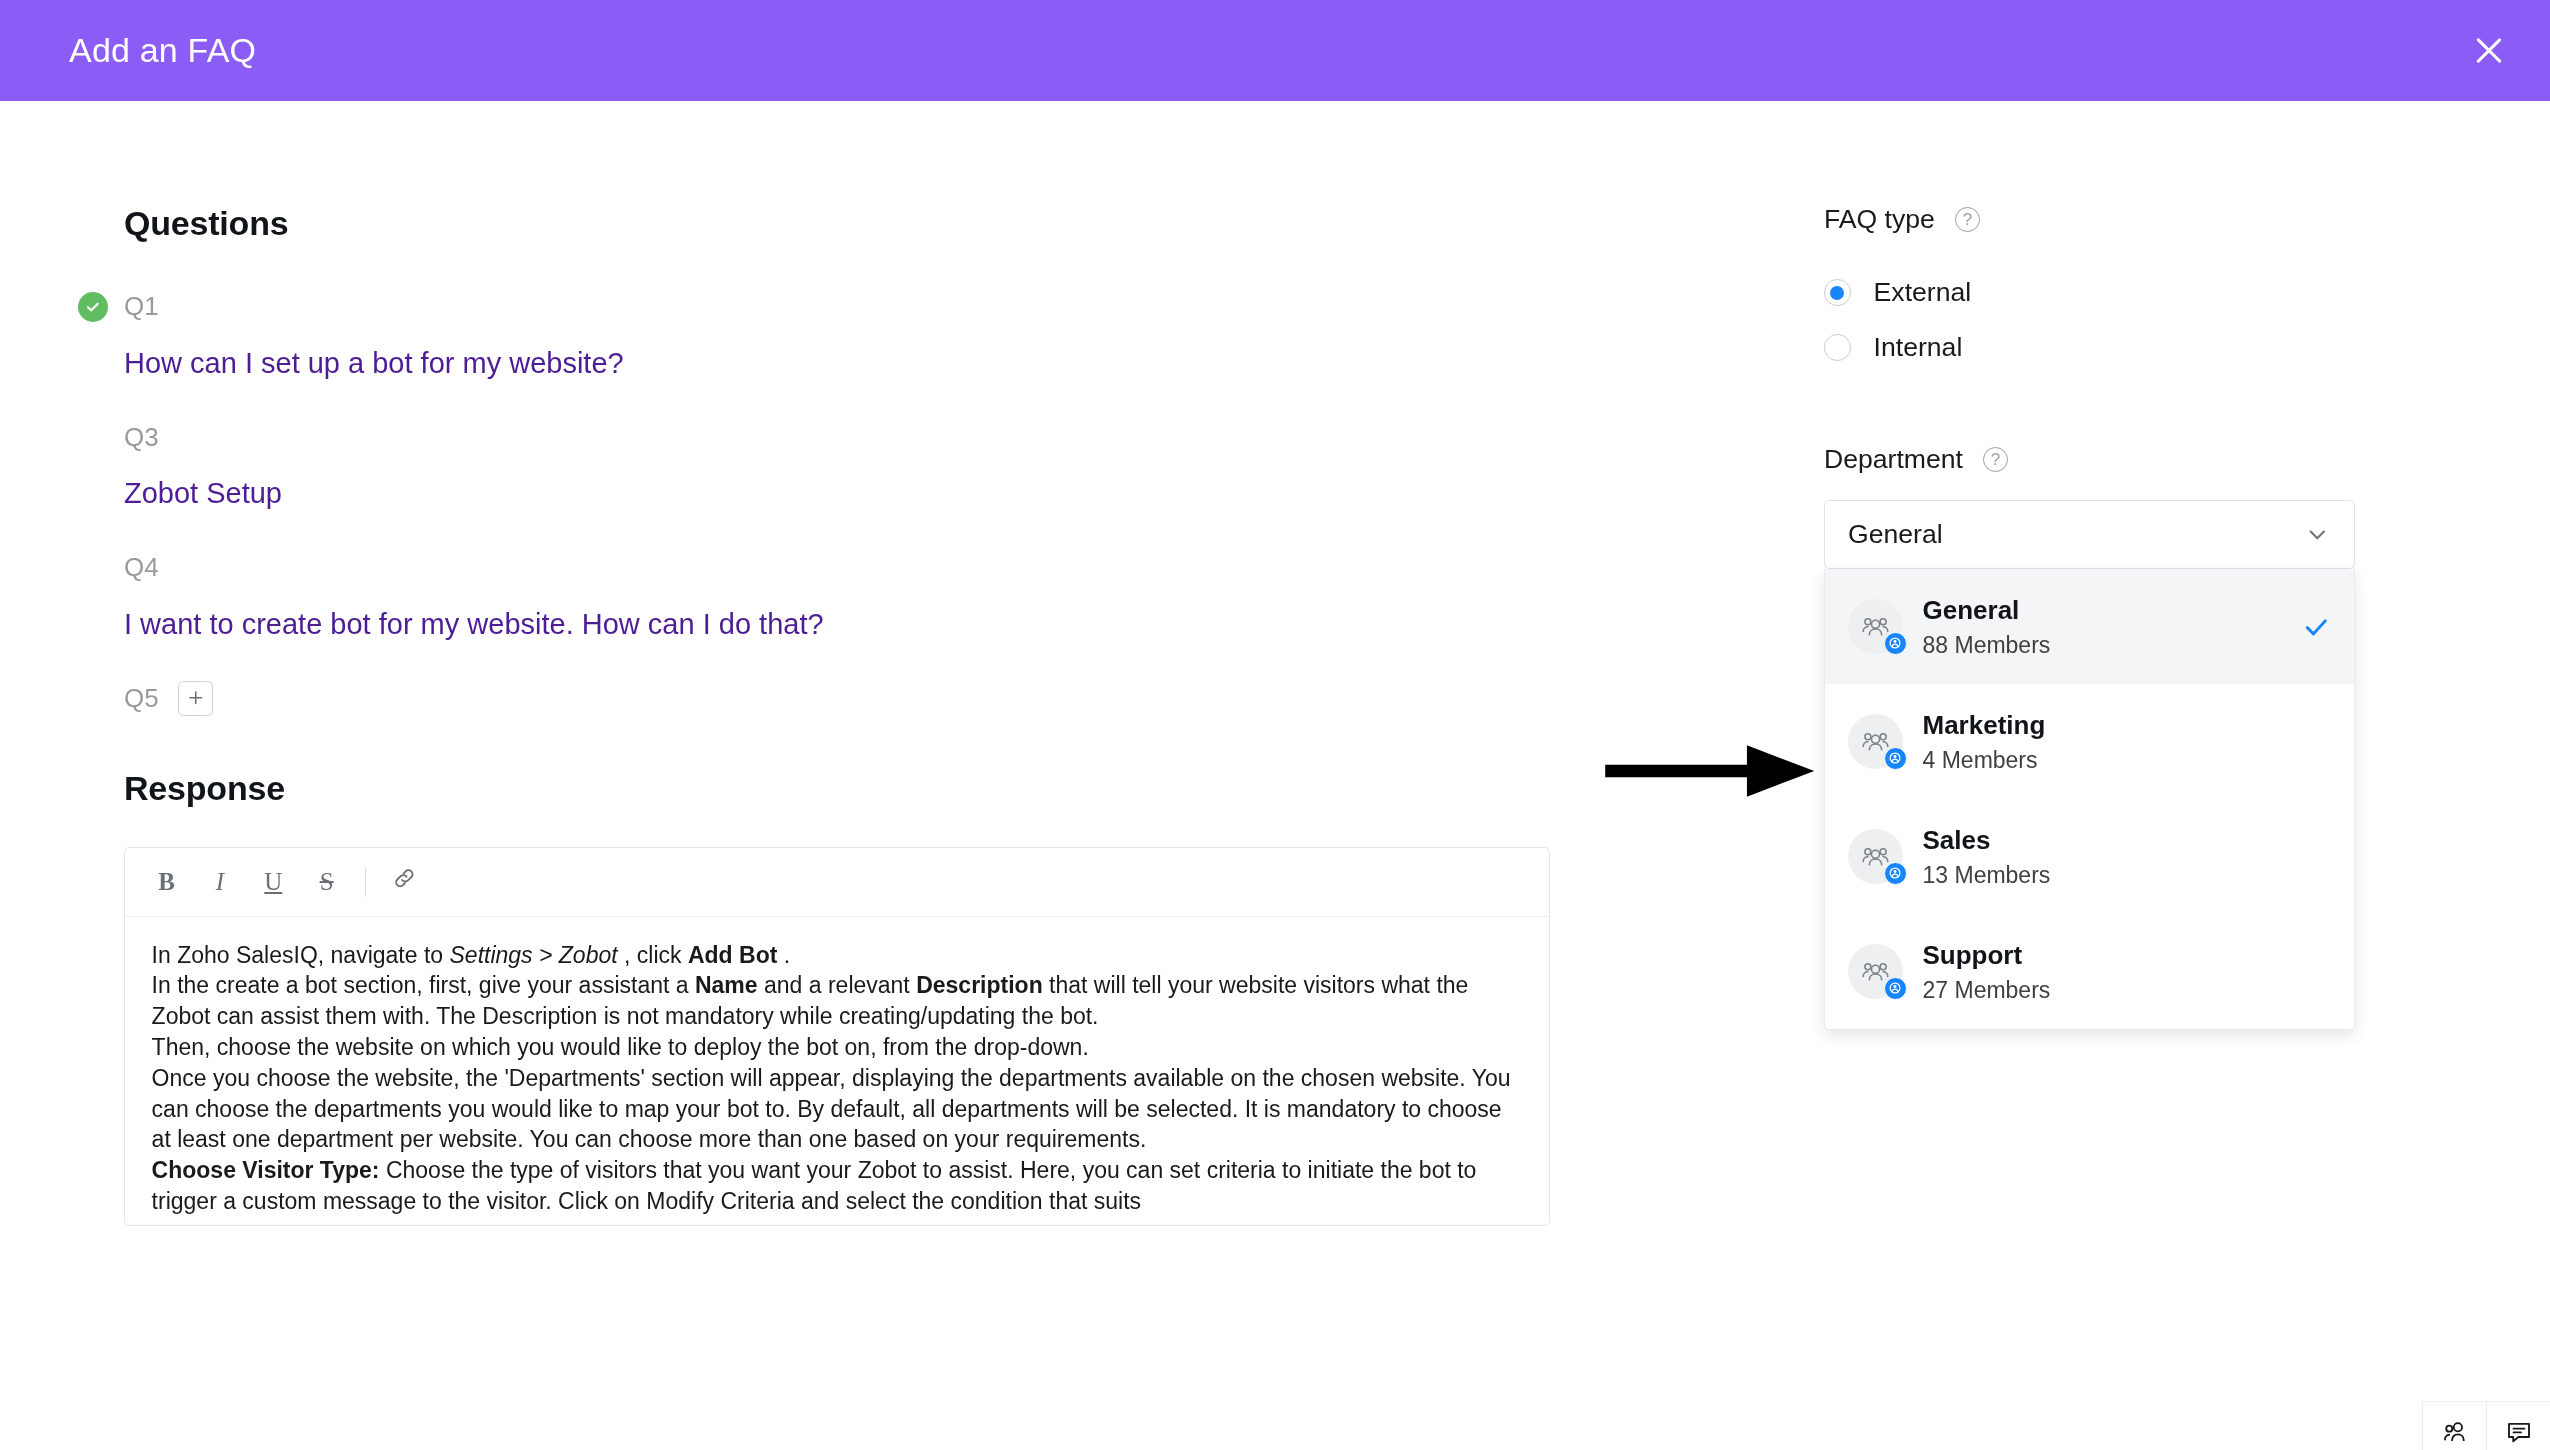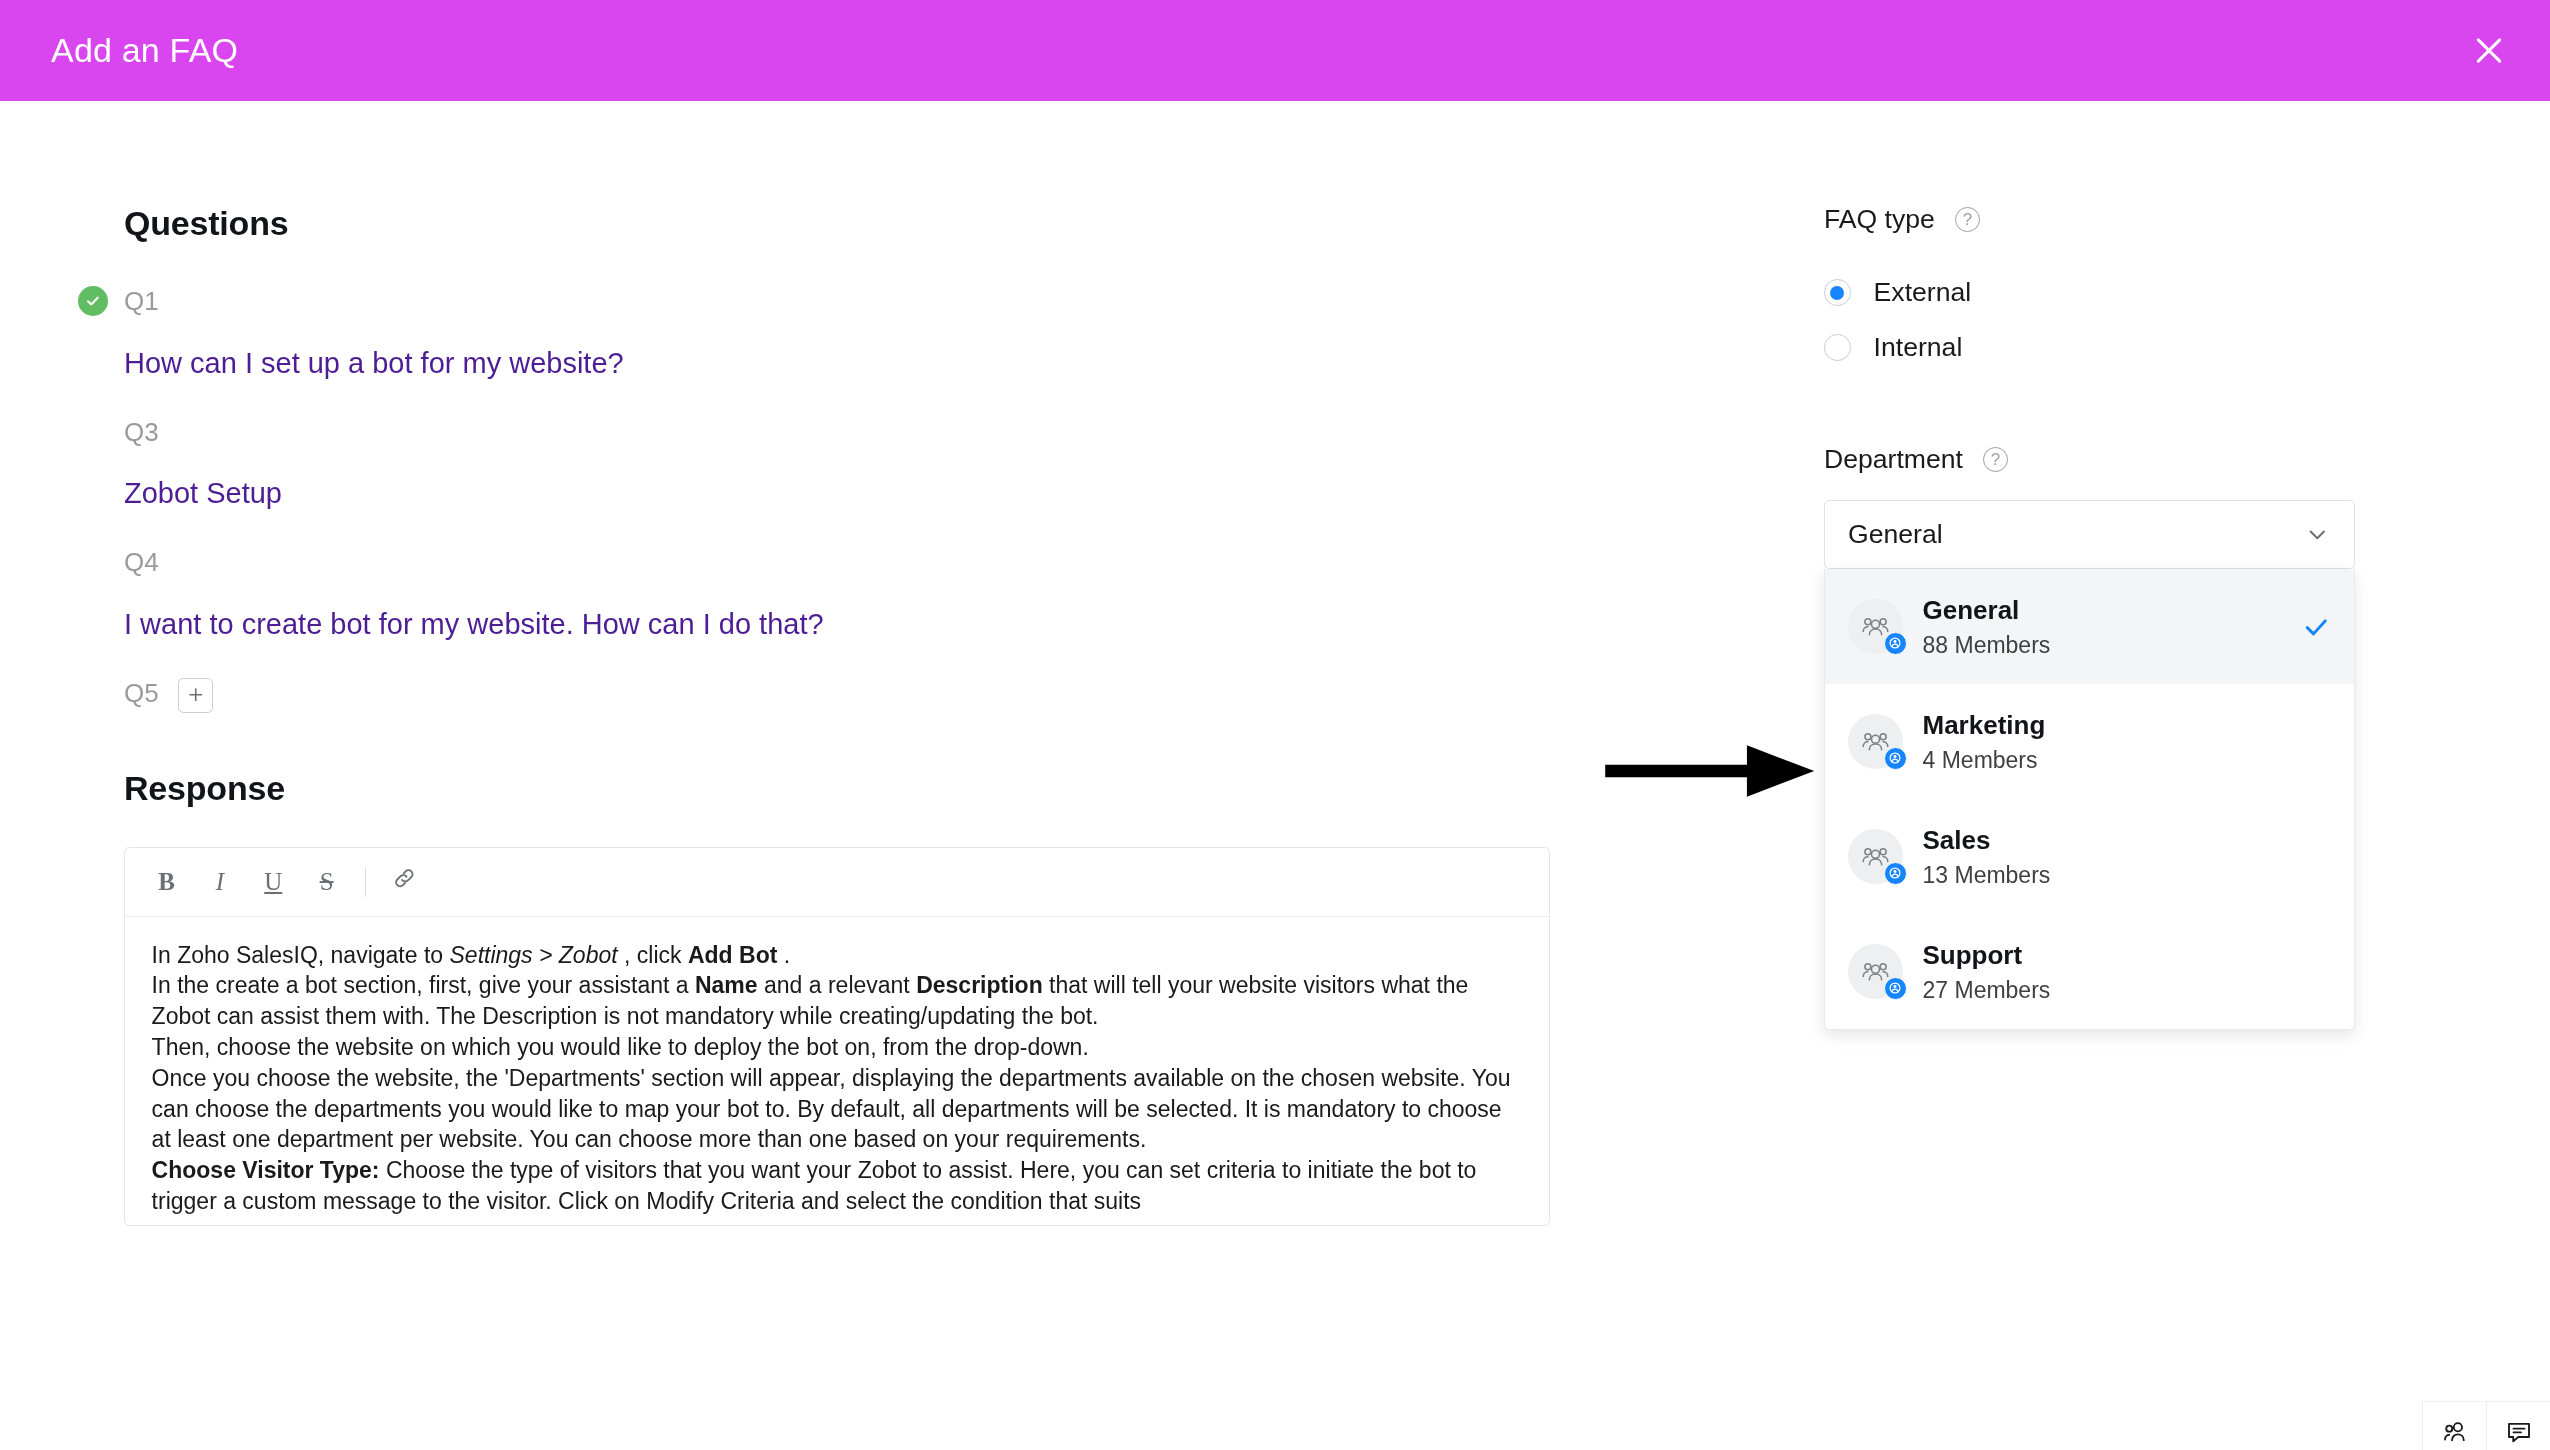--- a/index.html
+++ b/index.html
@@ -7,22 +7,22 @@
     width: 2550px; height: 1450px;
     background: #ffffff;
     font-family: "Liberation Sans", sans-serif;
     overflow: hidden;
   }
 
   
   .modal-header {
     position: absolute; left: 0; top: 0;
     width: 2550px; height: 101px;
-    background: #d946ef;
-    display: flex; align-items: center;
+    background: #8b5cf6;
+    display: flex; align-items: center; padding-left: 18px;
   }
   .modal-title {
     color: #ffffff;
     font-size: 34px;
     font-weight: 400;
     letter-spacing: 0.2px;
     margin-left: 51px;
   }
   .close-btn {
     position: absolute; right: 34px; top: 50%;
@@ -48,21 +48,21 @@
   .section-heading {
     font-size: 34px;
     font-weight: bold;
     color: #111418;
     letter-spacing: -0.2px;
   }
 
   .q-list { margin-top: 43px; }
   .q-block { margin-bottom: 8.9px; }
   .q-label-row {
-    display: flex; 
+    display: flex; align-items: center;
     height: 41px;
   }
   .q-check {
     width: 30px; height: 30px;
     border-radius: 50%;
     background: #60bd62;
     display: flex; align-items: center; justify-content: center;
     margin-left: -46px;
     margin-right: 16px;
     flex: 0 0 auto;

